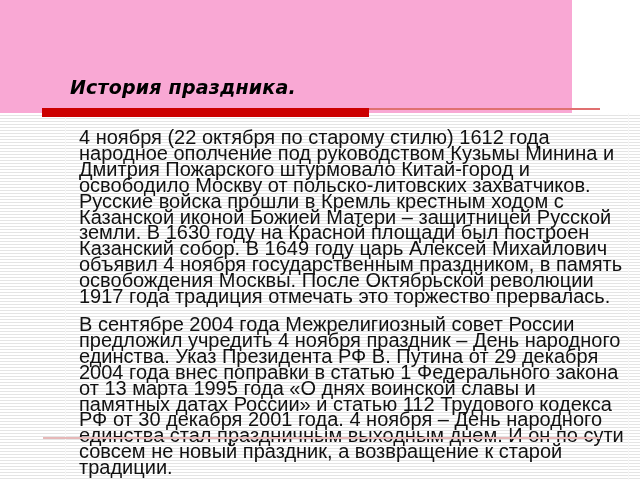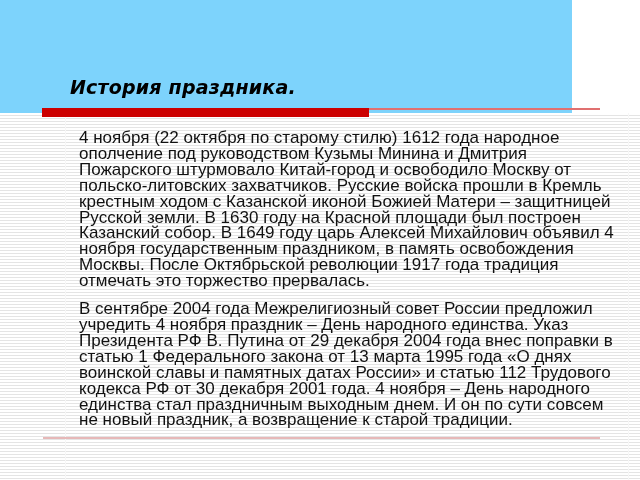--- a/index.html
+++ b/index.html
@@ -7,21 +7,21 @@
       padding: 0;
       width: 640px;
       height: 480px;
       overflow: hidden;
       background: #ffffff;
     }
     .slide {
       position: relative;
       width: 572px;
       height: 480px;
-      background: #7dd3fc;
+      background: #f9a8d4;
     }
     .striped-bg {
       position: absolute;
       left: 0;
       top: 113px;
       width: 640px;
       height: 367px;
       background-image: repeating-linear-gradient(
         to bottom,
         #ffffff 0px,
@@ -74,21 +74,21 @@
       width: 557px;
       height: 2px;
       background: #e6b8b8;
     }
     .body-text {
       position: absolute;
       left: 79px;
       top: 130px;
       width: 545px;
       font-family: "Liberation Sans", sans-serif;
-      font-size: 17px;
+      font-size: 20px;
       line-height: 15.9px;
       color: #111111;
     }
     .para {
       margin: 0;
     }
     .para + .para {
       margin-top: 12px;
     }
   </style>

